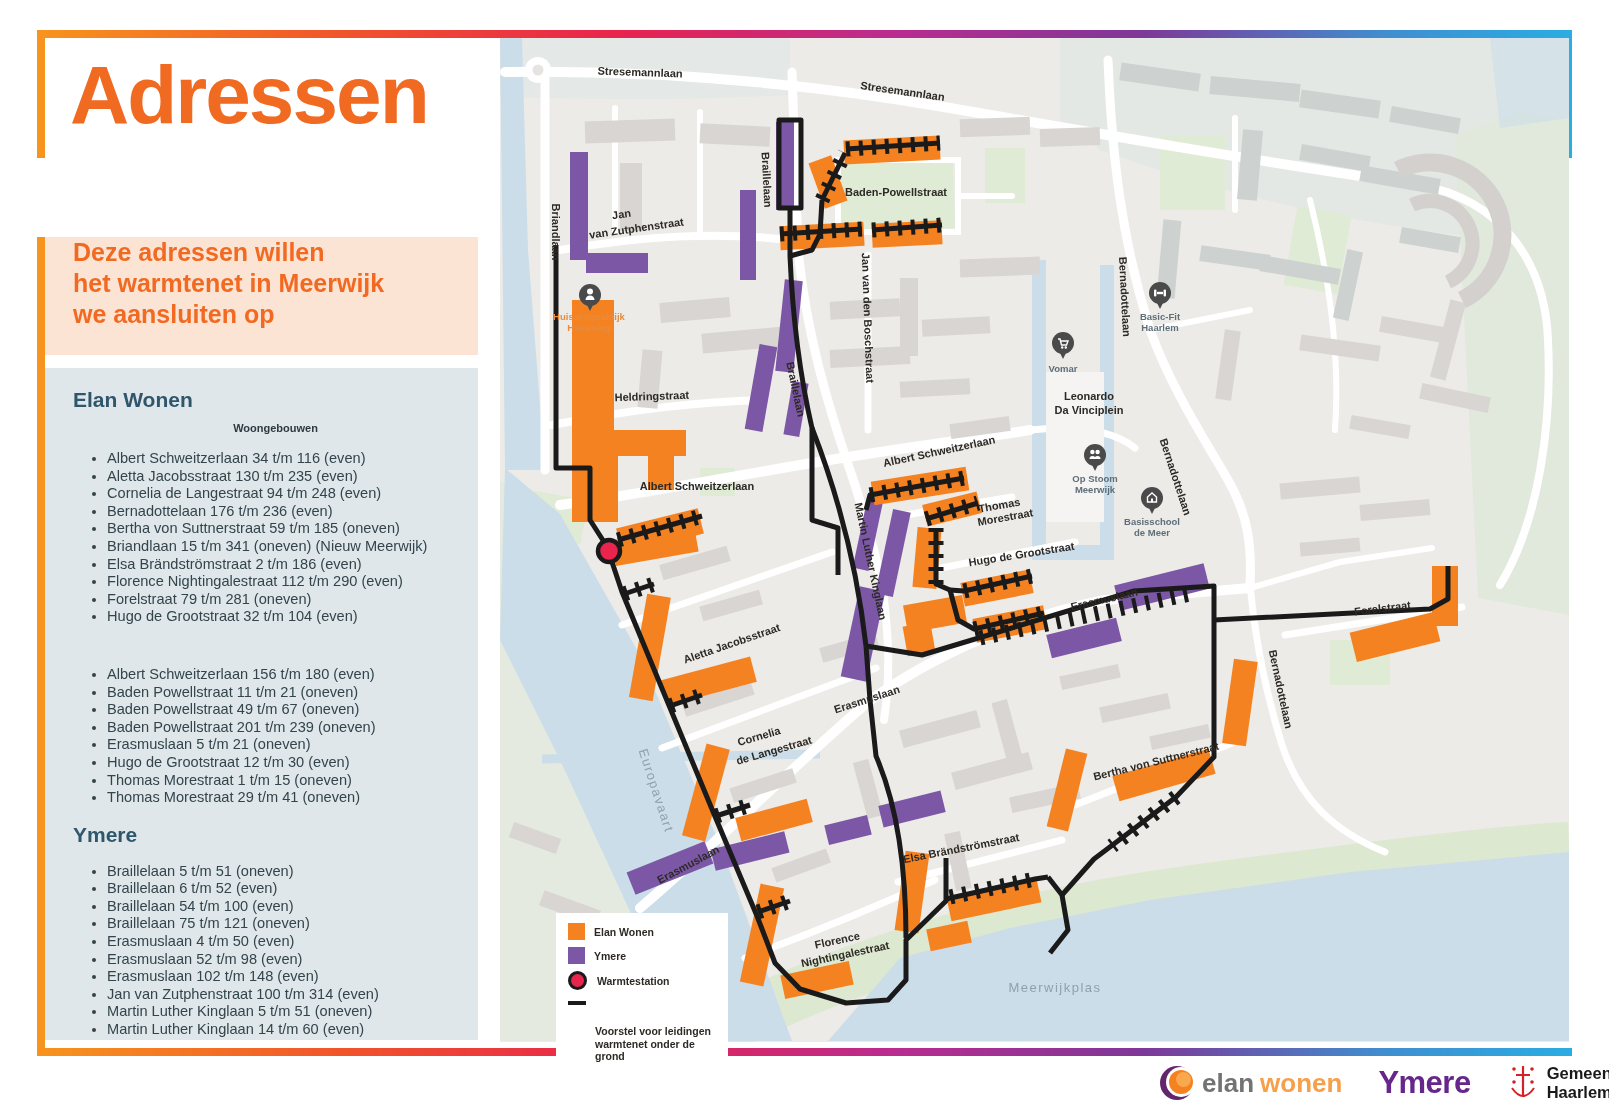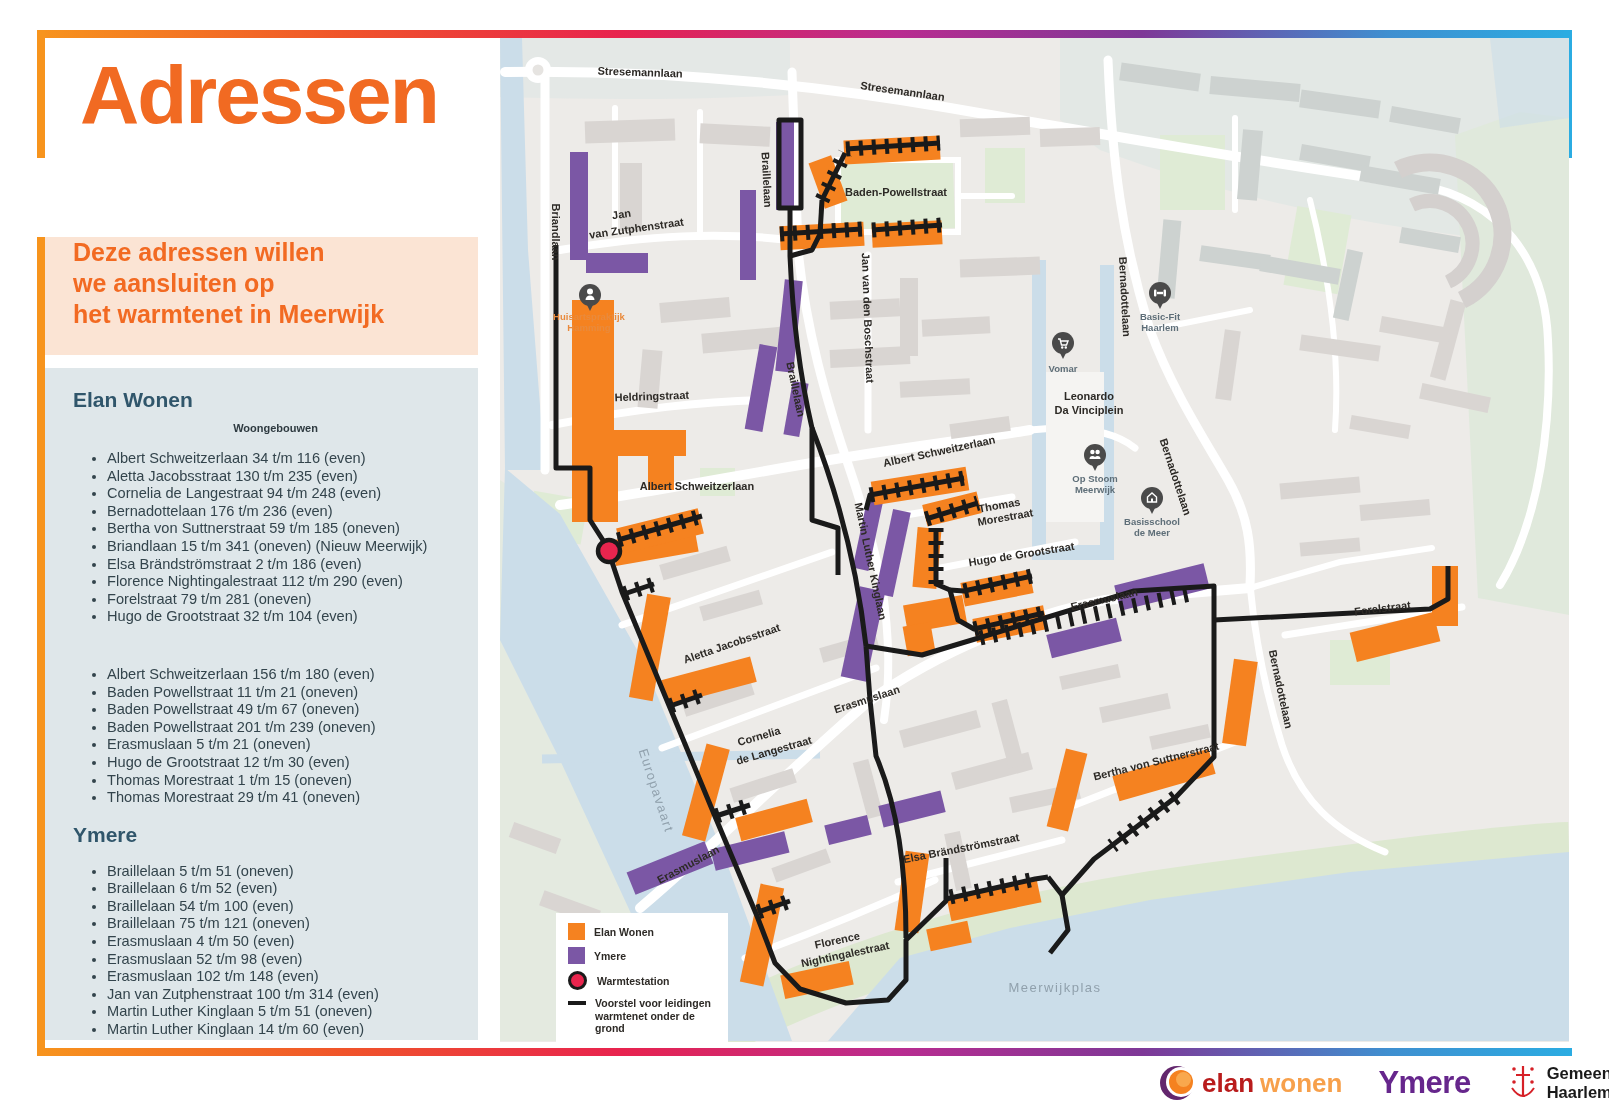--- a/index.html
+++ b/index.html
@@ -7,21 +7,21 @@
         font-family:"Liberation Sans",sans-serif;}
   
   .top-bar,.bottom-bar{position:absolute;left:37px;width:1535px;height:8px;
     background:linear-gradient(90deg,#F7941D 0%,#F0542A 20%,#E8234E 38%,#B92C90 56%,#7E3897 72%,#3F8FD0 88%,#2BACE2 100%);}
   .top-bar{top:30px;}
   .bottom-bar{top:1048px;}
   .cap-left{position:absolute;left:37px;top:30px;width:8px;height:128px;background:#F7941D;}
   .cap-right{position:absolute;left:1564px;top:30px;width:8px;height:128px;background:#2BACE2;}
   .side-accent{position:absolute;left:37px;top:237px;width:8px;height:811px;background:#F7941D;}
 
-  .title{position:absolute;left:80px;top:48px;font-size:82px;font-weight:bold;
+  .title{position:absolute;left:70px;top:48px;font-size:82px;font-weight:bold;
          color:#F16A22;letter-spacing:-2px;}
 
   .intro-box{position:absolute;left:45px;top:237px;width:433px;height:118px;background:#FBE4D4;
              display:flex;}
   .intro-text{margin-left:28px;font-size:25px;font-weight:bold;color:#F26A22;line-height:31px;}
 
   .list-box{position:absolute;left:45px;top:368px;width:433px;height:672px;background:#DFE7EA;
             padding:20px 0 0 28px;box-sizing:border-box;color:#33444C;}
   .list-box h2{margin:0 0 4px 0;font-size:21px;color:#30566B;}
   .list-box h3{margin:10px 0 2px 0;font-size:11px;color:#2E3A40;text-align:center;}
@@ -49,36 +49,36 @@
   .legend{position:absolute;left:556px;top:913px;width:172px;background:#fff;padding:10px 10px 9px 12px;
           box-sizing:border-box;}
   .legend-row{display:flex;align-items:center;margin-bottom:7px;font-size:10.5px;font-weight:bold;color:#2D2A26;}
   .sw{width:17px;height:17px;margin-right:9px;flex:0 0 auto;}
   .sw-elan{background:#F58220;}
   .sw-ymere{background:#7B57A5;}
   .sw-dot{width:13px;height:13px;border-radius:50%;background:#E9254E;border:3px solid #1A1A1A;margin-right:10px;flex:0 0 auto;}
   .sw-line{width:18px;height:4px;background:#1A1A1A;margin-right:9px;flex:0 0 auto;}
   .legend-row:last-child{margin-bottom:0;align-items:flex-start;}
   .legend-row:last-child .sw-line{margin-top:4px;}
-  .leg2{line-height:12.5px;}
+  .leg2{line-height:12.5px;margin-top:28px;}
 
   
   .brand{position:absolute;left:1330px;top:70px;line-height:34px;}
   .brand-w{font-size:33px;font-weight:bold;letter-spacing:-0.5px;}
   .brand-m{font-size:33px;font-weight:bold;color:#231F20;letter-spacing:-0.5px;}
 
   
   .footer{position:absolute;left:1160px;top:1062px;display:flex;align-items:center;gap:36px;}
   .elan-logo{display:flex;align-items:center;}
   .elan-icon{position:relative;width:34px;height:34px;margin-right:8px;}
   .elan-icon .c1{position:absolute;left:0;top:0;width:34px;height:34px;border-radius:50%;background:#63266D;}
   .elan-icon .c2{position:absolute;left:6px;top:1px;width:30px;height:30px;border-radius:50%;background:#fff;}
   .elan-icon .c3{position:absolute;left:9px;top:4px;width:24px;height:24px;border-radius:50%;background:#F58220;}
   .elan-icon .c4{position:absolute;left:16px;top:6px;width:15px;height:15px;border-radius:50%;background:#F9A84D;}
-  .elan-t1{font-size:26px;font-weight:bold;color:#b91c1c;}
+  .elan-t1{font-size:26px;font-weight:bold;color:#737373;}
   .elan-t2{font-size:26px;font-weight:bold;color:#F7A04B;margin-left:6px;}
   .ymere-logo{font-size:31px;font-weight:bold;color:#66268C;letter-spacing:-0.5px;}
   .gem-logo{display:flex;align-items:center;}
   .gem-text{font-size:16.5px;font-weight:bold;color:#1A1A1A;line-height:19px;margin-left:8px;}
 </style>
 </head>
 <body>
 
 <div class="page">
   <div class="top-bar"></div>
@@ -90,22 +90,22 @@
   <div class="title">Adressen</div>
 
   <div class="brand">
     <div class="brand-w"><span style="color: rgb(247, 148, 30);">W</span><span style="color: rgb(246, 131, 30);">a</span><span style="color: rgb(243, 112, 31);">r</span><span style="color: rgb(239, 90, 36);">m</span><span style="color: rgb(234, 45, 46);">t</span><span style="color: rgb(224, 30, 80);">e</span><span style="color: rgb(168, 44, 143);">n</span><span style="color: rgb(127, 50, 148);">e</span><span style="color: rgb(78, 85, 165);">t</span></div>
     <div class="brand-m">Meerwijk</div>
   </div>
 
   <div class="intro-box">
     <div class="intro-text">
       <div>Deze adressen willen</div>
+      <div>het warmtenet in Meerwijk</div>
       <div>we aansluiten op</div>
-      <div>het warmtenet in Meerwijk</div>
     </div>
   </div>
 
   <div class="list-box">
     <h2>Elan Wonen</h2>
     <h3>Woongebouwen</h3>
     <ul class="addr-list">
         <li>Albert Schweitzerlaan 34 t/m 116 (even)</li>
         <li>Aletta Jacobsstraat 130 t/m 235 (even)</li>
         <li>Cornelia de Langestraat 94 t/m 248 (even)</li>

